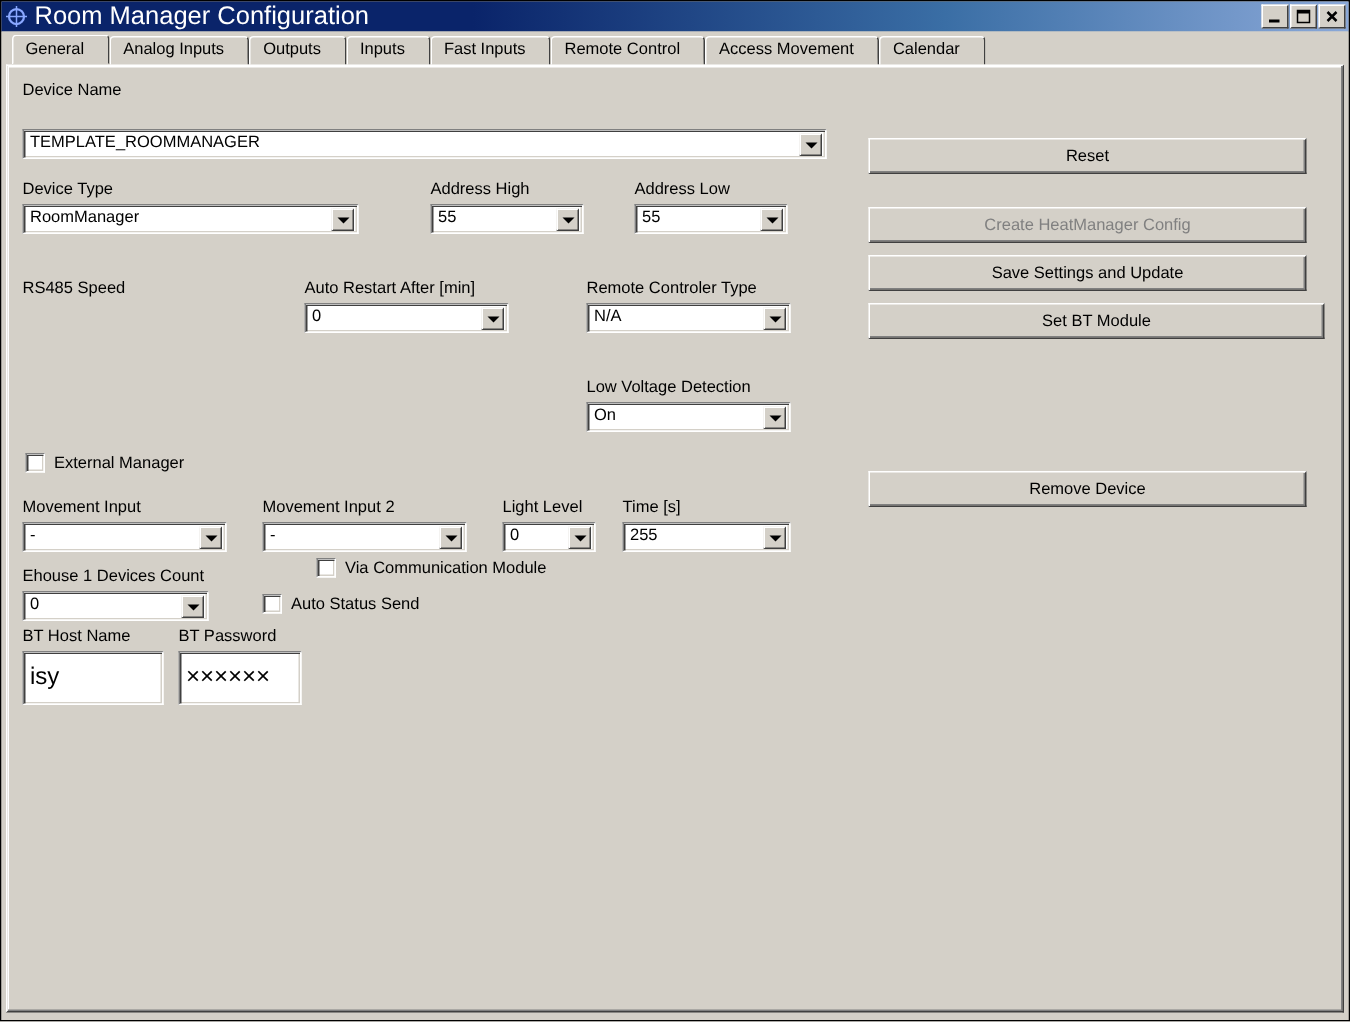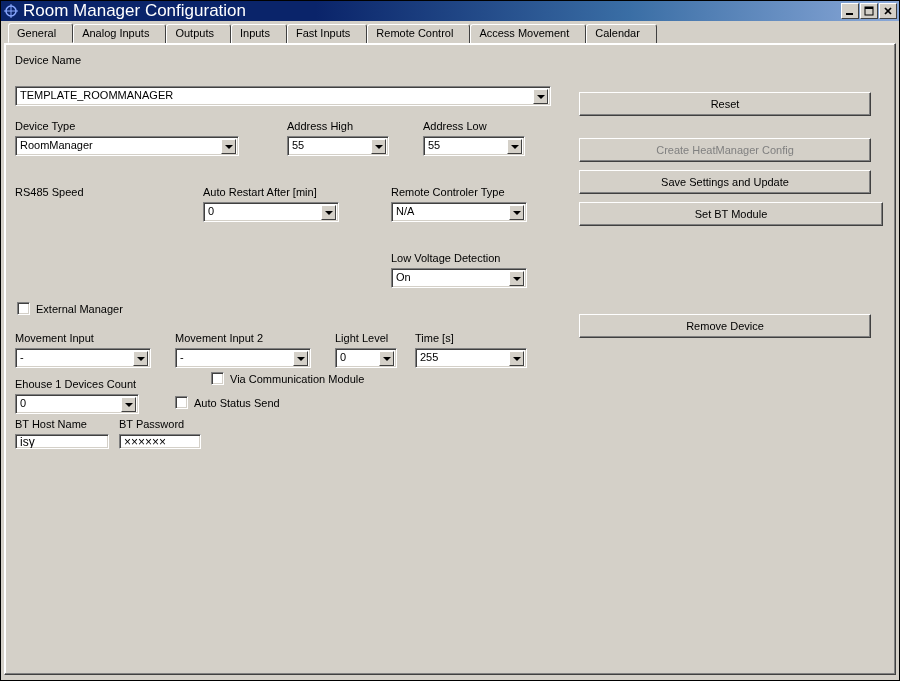--- a/index.html
+++ b/index.html
@@ -116,27 +116,27 @@
     display:flex; align-items:center; justify-content:center;
   }
   .w32sel .arrow::after {
     content:""; display:block;
     border-left:4px solid transparent;
     border-right:4px solid transparent;
     border-top:4px solid #000;
   }
 
   .w32txt {
-    position:absolute; height:15px;
+    position:absolute; height:36px;
     background:#fff;
     border:1px solid #808080;
     border-right-color:#fff; border-bottom-color:#fff;
     box-shadow: inset 1px 1px 0 #404040, inset -1px -1px 0 #d4d0c8;
     padding:2px 4px;
-    font-family: Tahoma, Arial, sans-serif; font-size:12px;
+    font-family: Tahoma, Arial, sans-serif; font-size:16px;
   }
 
   .w32chk {
     position:absolute;
     display:flex; align-items:center; gap:6px;
     white-space:nowrap;
   }
   .w32chk .box {
     width:13px; height:13px; background:#fff;
     border:1px solid #808080;

